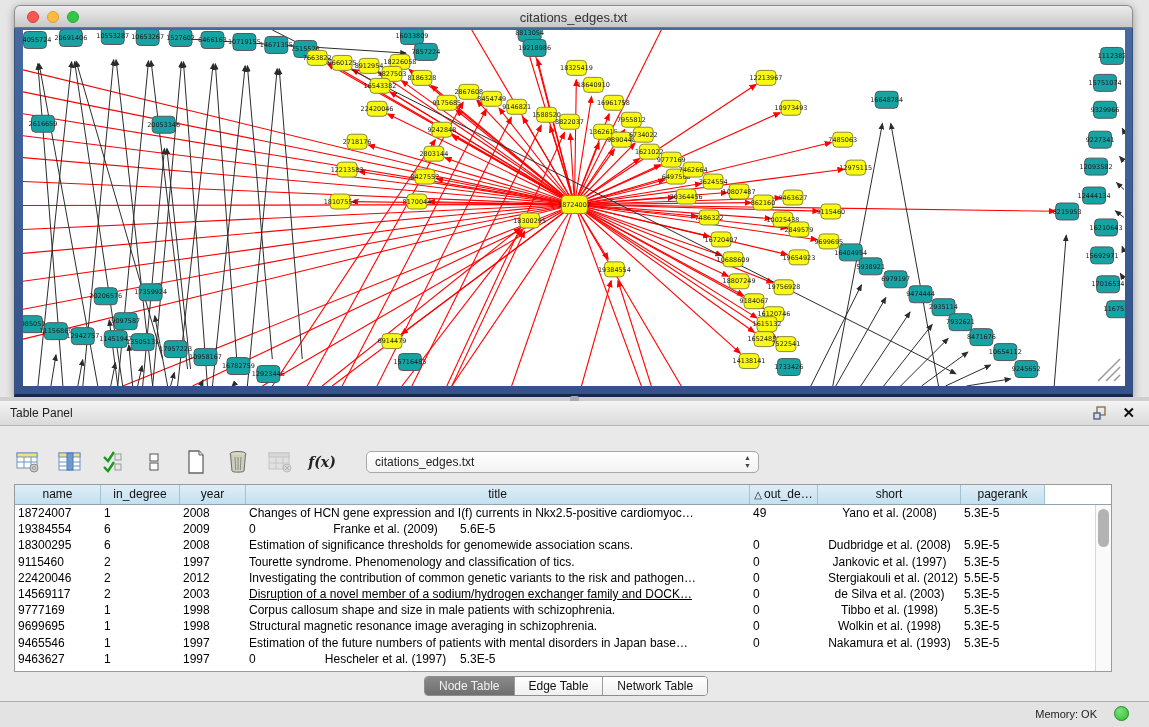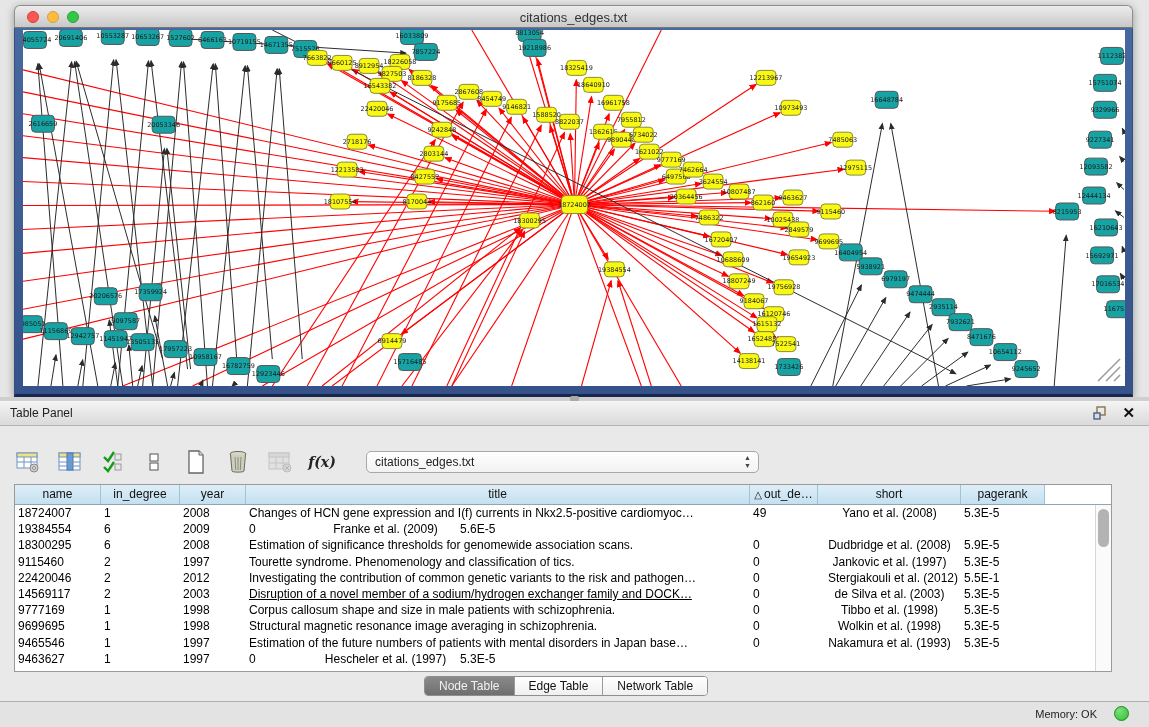--- a/index.html
+++ b/index.html
@@ -599,21 +599,21 @@
           <div class="td center" style="width: 143px;">Jankovic et al. (1997)</div>
           <div class="td" style="width: 84px;">5.3E-5</div>
         </div>
         <div class="tr">
           <div class="td" style="width: 86px;">22420046</div>
           <div class="td" style="width: 79px;">2</div>
           <div class="td" style="width: 66px;">2012</div>
           <div class="td" style="width: 504px;">Investigating the contribution of common genetic variants to the risk and pathogen…</div>
           <div class="td" style="width: 68px;">0</div>
           <div class="td center" style="width: 143px; text-align: right;">Stergiakouli et al. (2012)</div>
-          <div class="td" style="width: 84px;">5.5E-1</div>
+          <div class="td" style="width: 84px;">5.5E-5</div>
         </div>
         <div class="tr">
           <div class="td" style="width: 86px;">14569117</div>
           <div class="td" style="width: 79px;">2</div>
           <div class="td" style="width: 66px;">2003</div>
           <div class="td" style="width: 504px; text-decoration: underline;">Disruption of a novel member of a sodium/hydrogen exchanger family and DOCK…</div>
           <div class="td" style="width: 68px;">0</div>
           <div class="td center" style="width: 143px;">de Silva et al. (2003)</div>
           <div class="td" style="width: 84px;">5.3E-5</div>
         </div>

